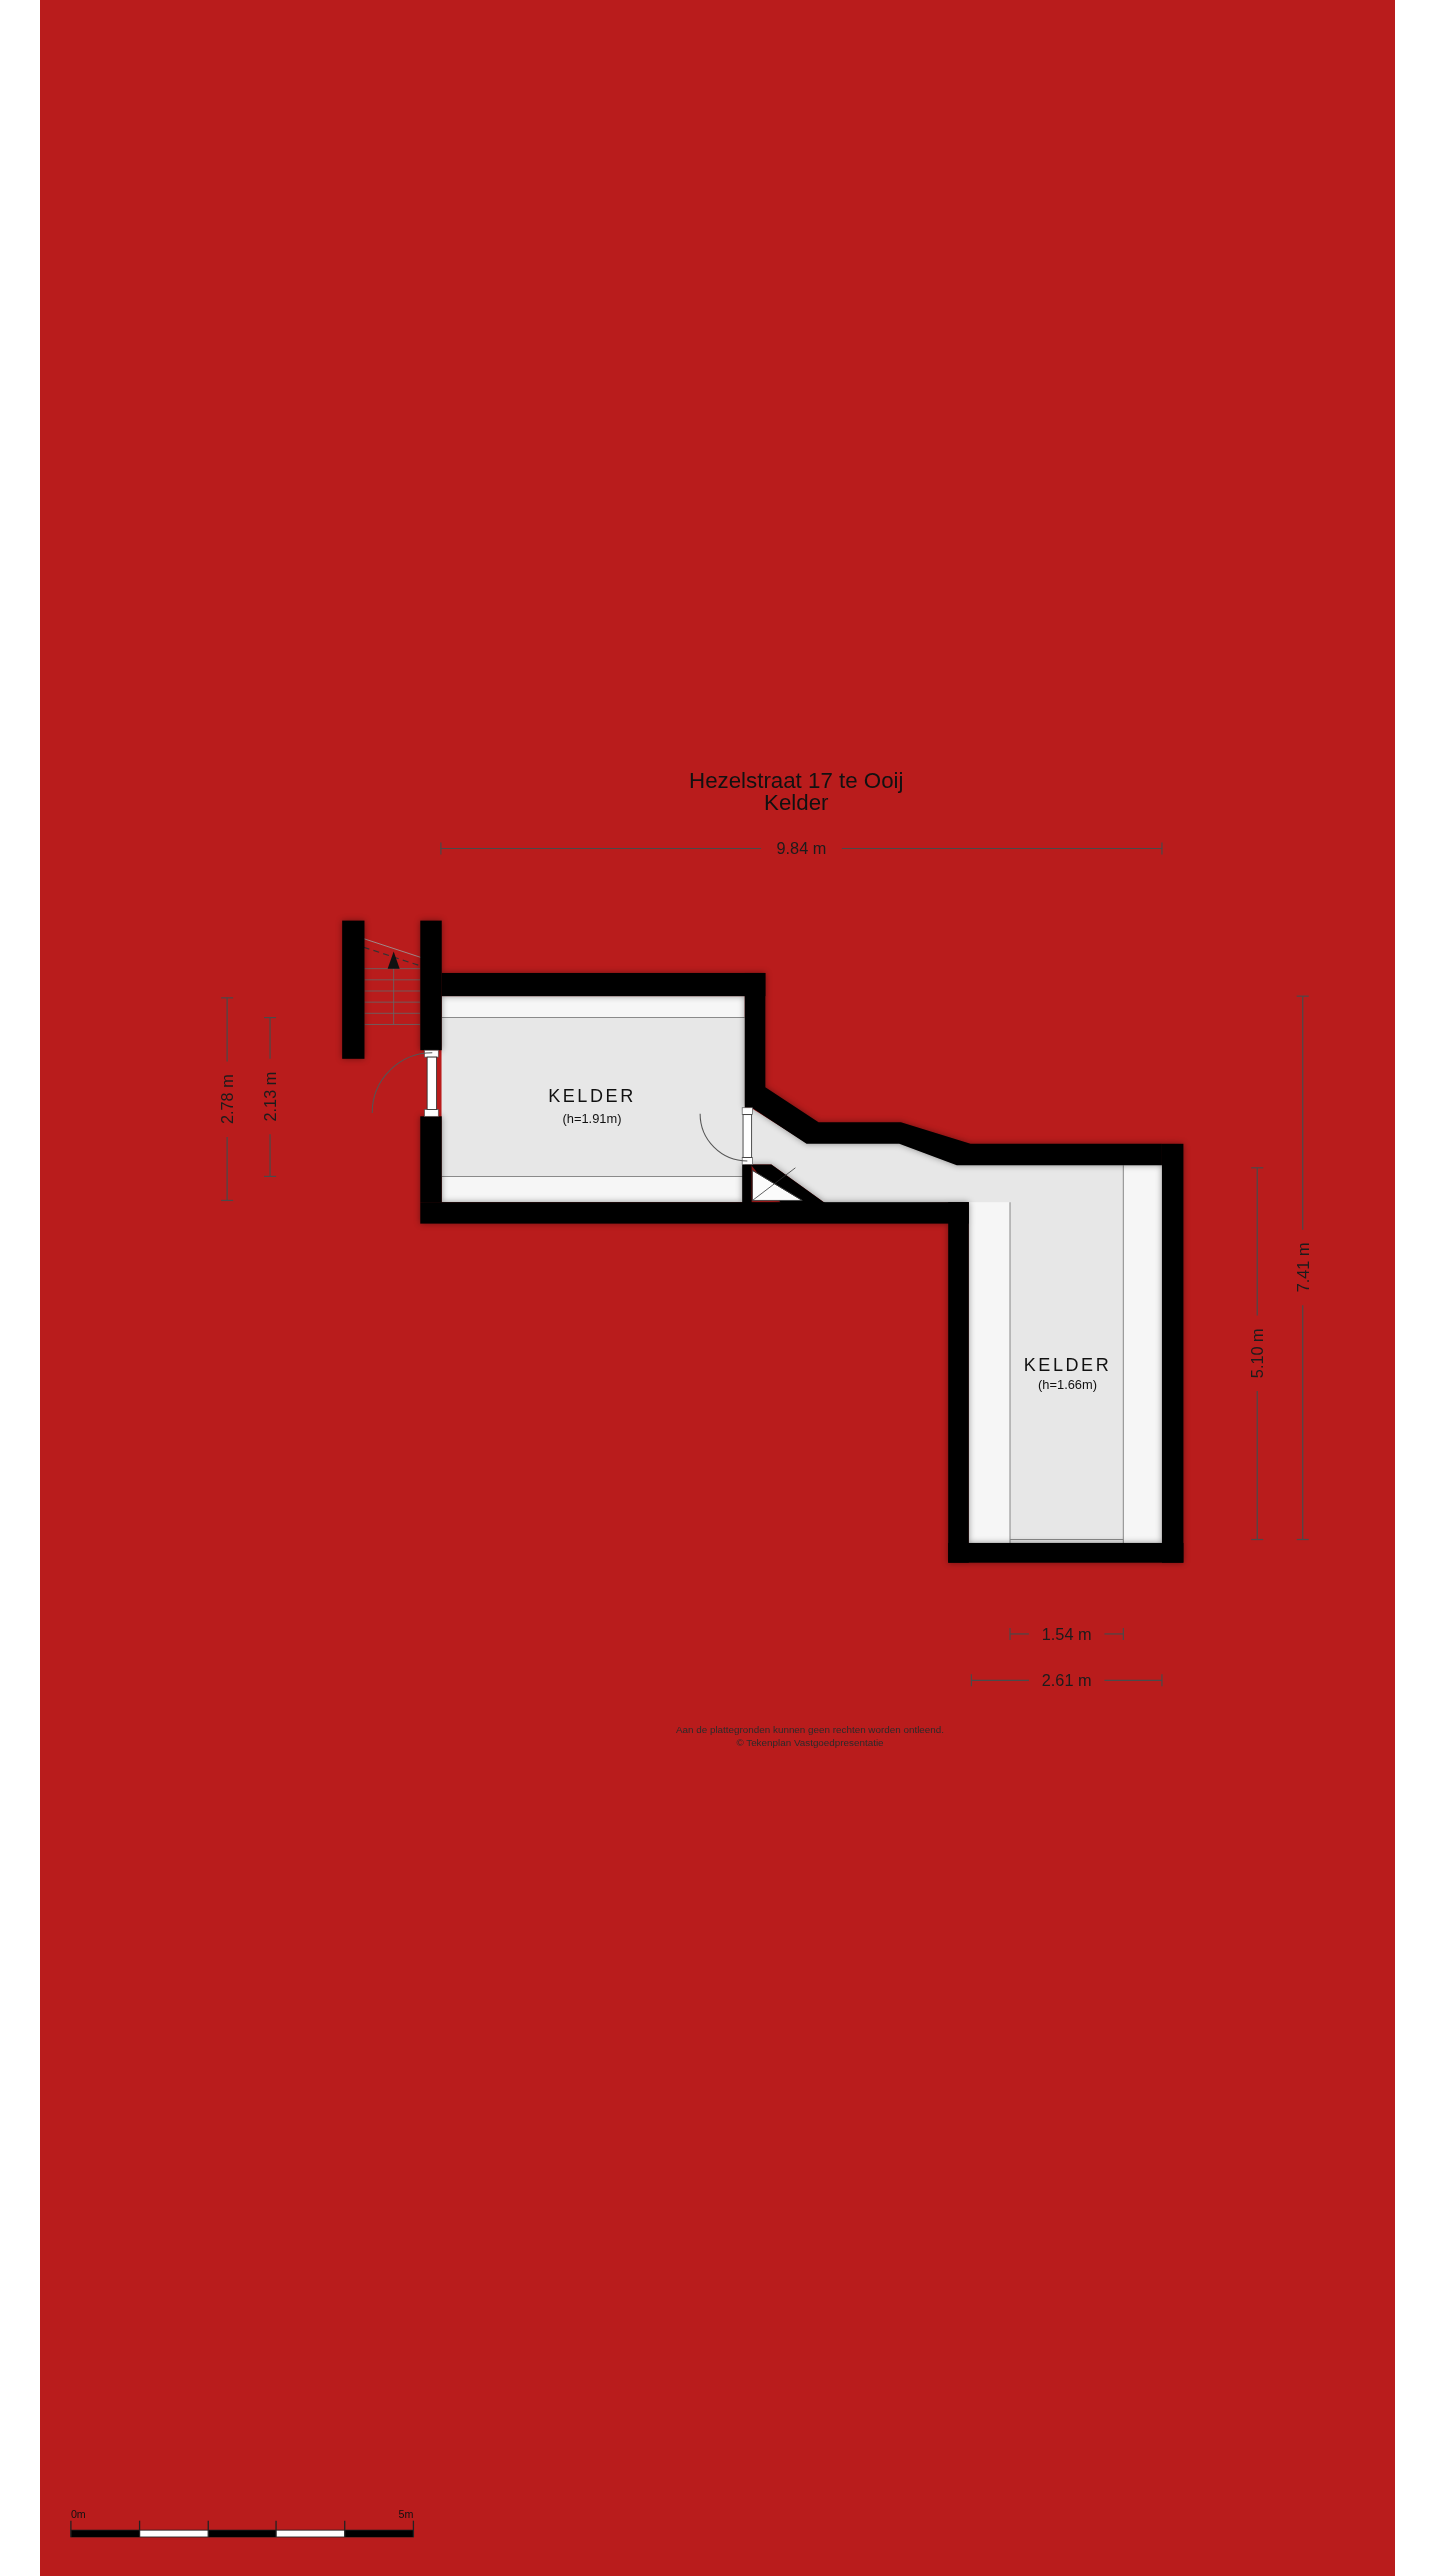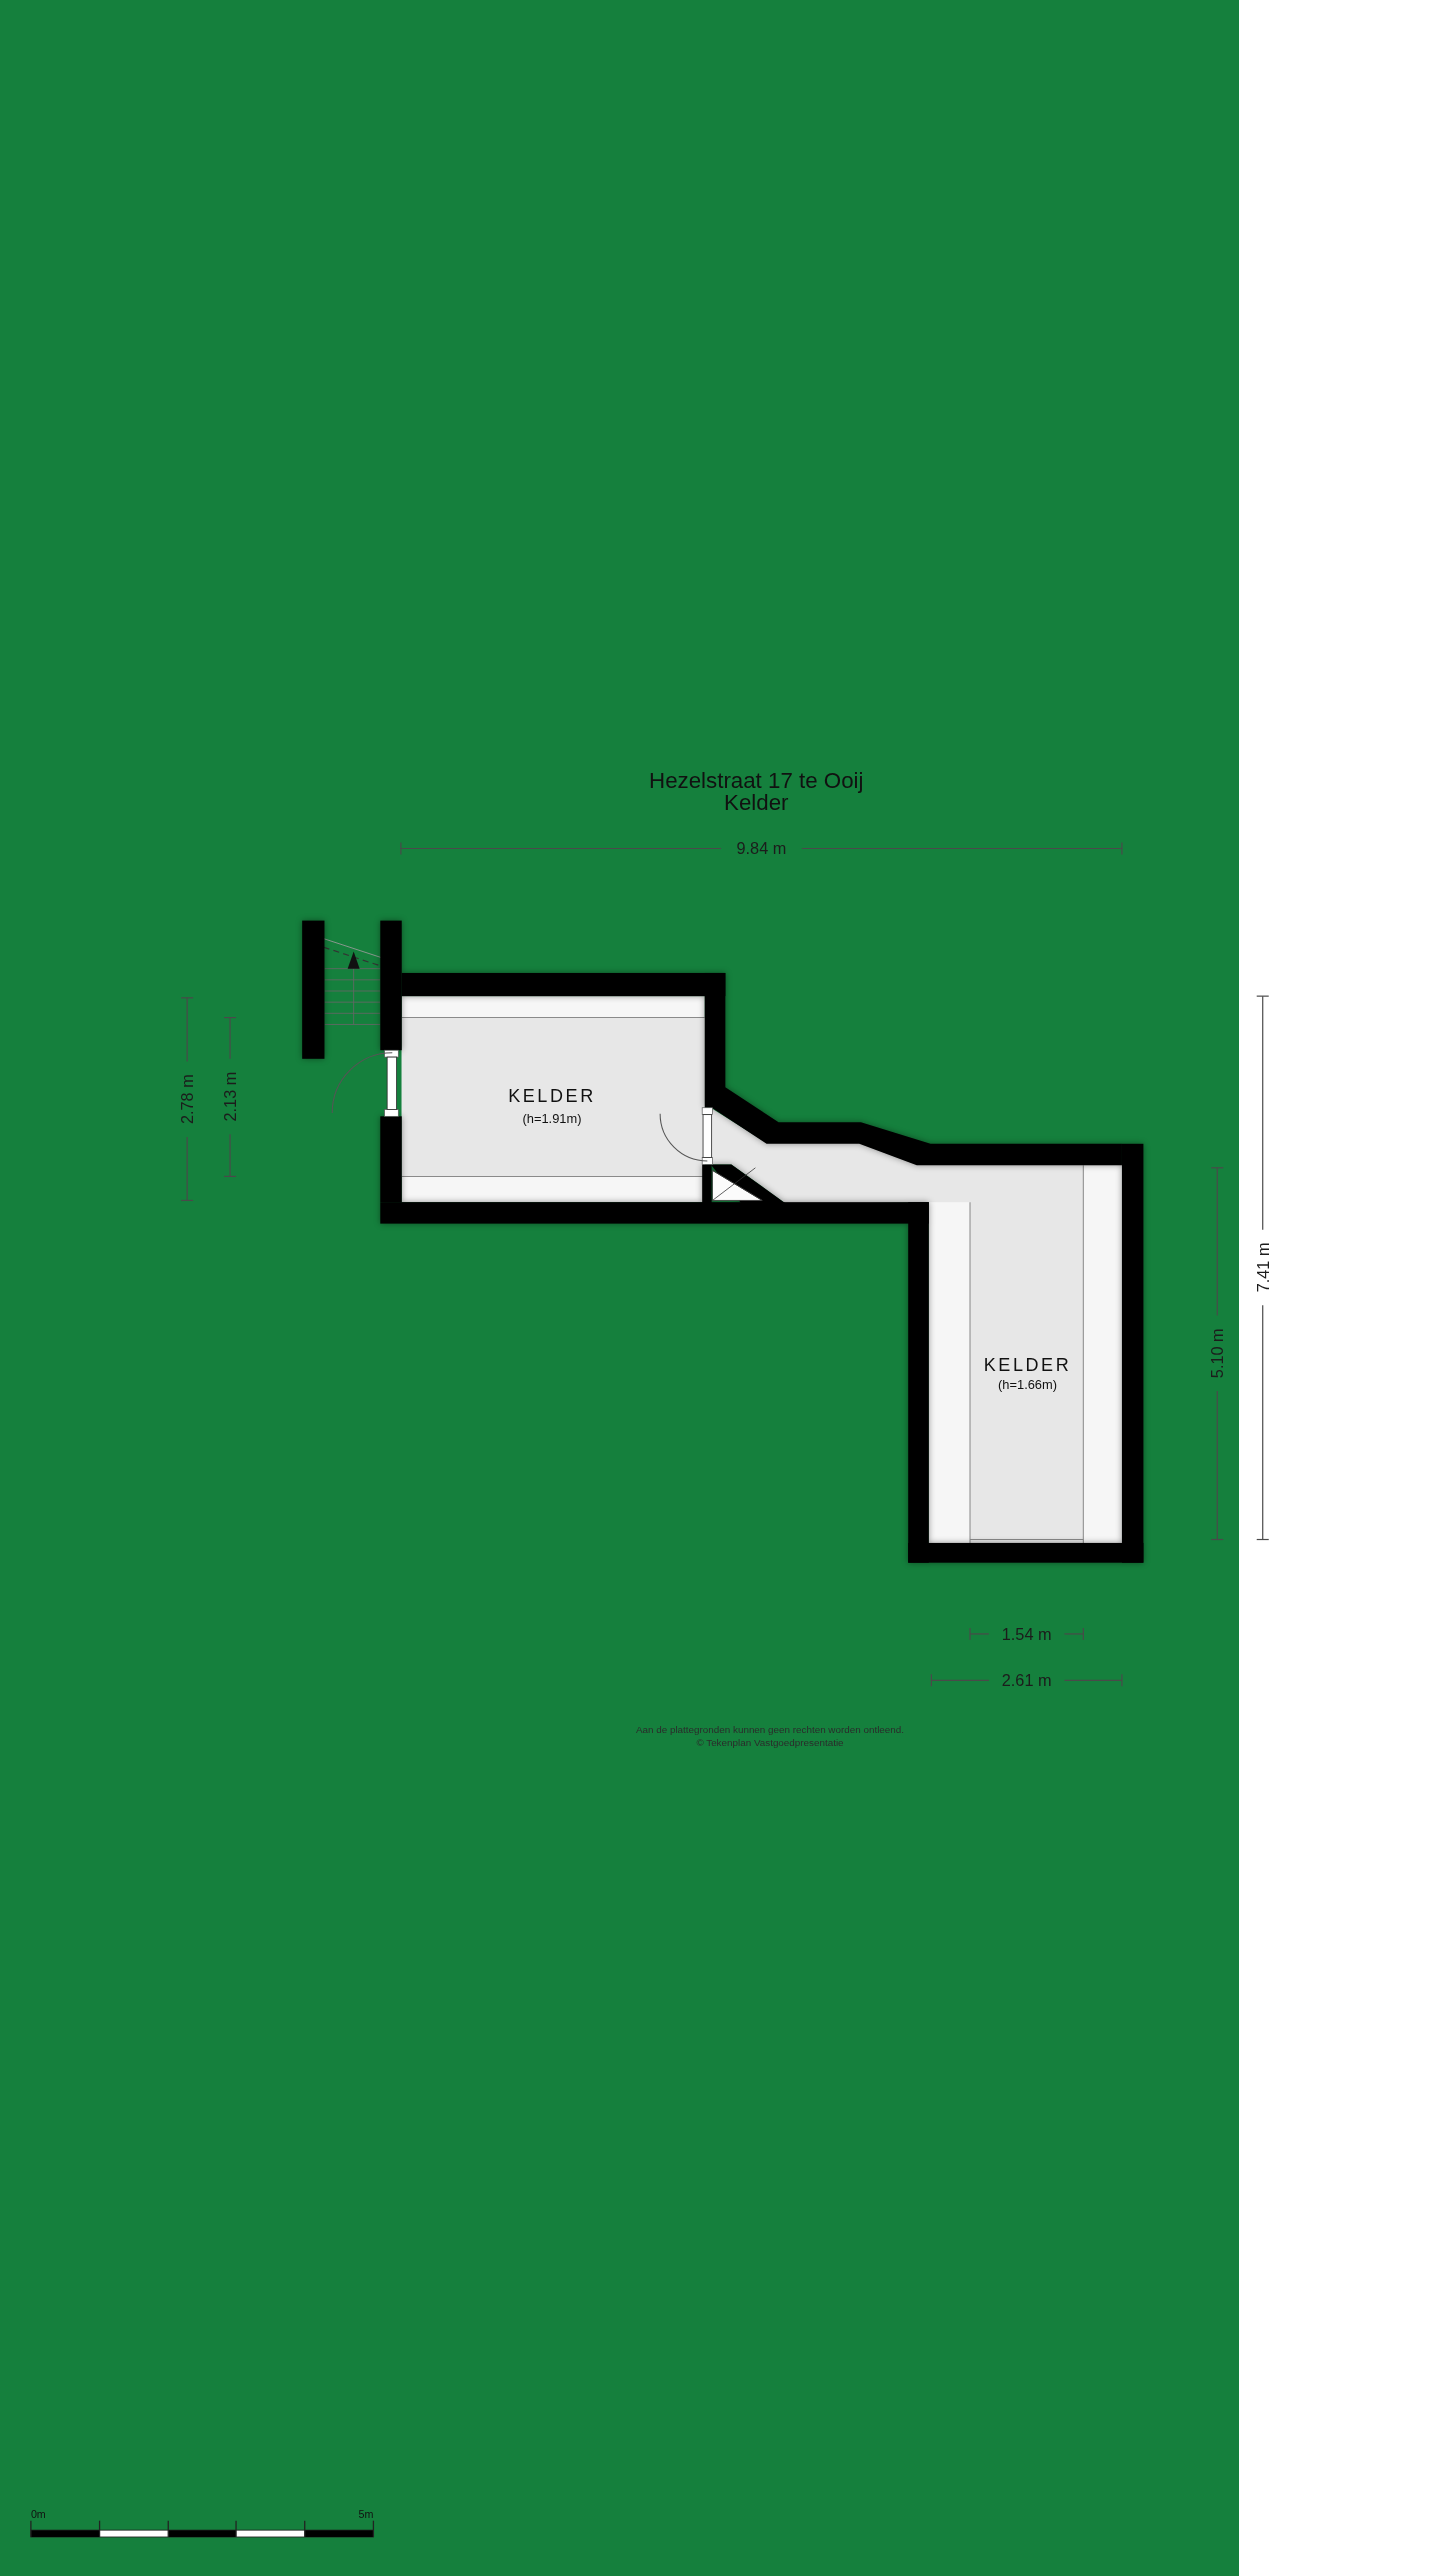--- a/index.html
+++ b/index.html
@@ -1,17 +1,17 @@
 <!DOCTYPE html>
 <html style="font-size:13.7px"><head>
 <meta charset="utf-8">
 <style>
   html,body{margin:0;padding:0;background:#ffffff;}
-  .page{position:relative;width:1239px;height:2576px;background:#15803d;
-        font-family:"Liberation Sans", sans-serif;}
+  .page{position:relative;width:1355px;height:2576px;background:#b91c1c;
+        font-family:"Liberation Sans", sans-serif;margin-left:40px;}
   svg{display:block;}
   .walls{filter:drop-shadow(0 0 4px rgba(0,0,0,0.40));}
   .wall{fill:#000000;stroke:none;}
   .floor-light{fill:#f6f6f6;}
   .floor-gray{fill:#e7e7e7;}
   .thin{stroke:#8a8a8a;stroke-width:1.2;fill:none;}
   .tread{stroke:#666666;stroke-width:1;fill:none;}
   .cut-solid{stroke:#9a9a9a;stroke-width:1;fill:none;}
   .cut-dash{stroke:#333333;stroke-width:1.4;stroke-dasharray:7 5;fill:none;}
   .door-leaf{fill:#ffffff;stroke:#333333;stroke-width:1;}

